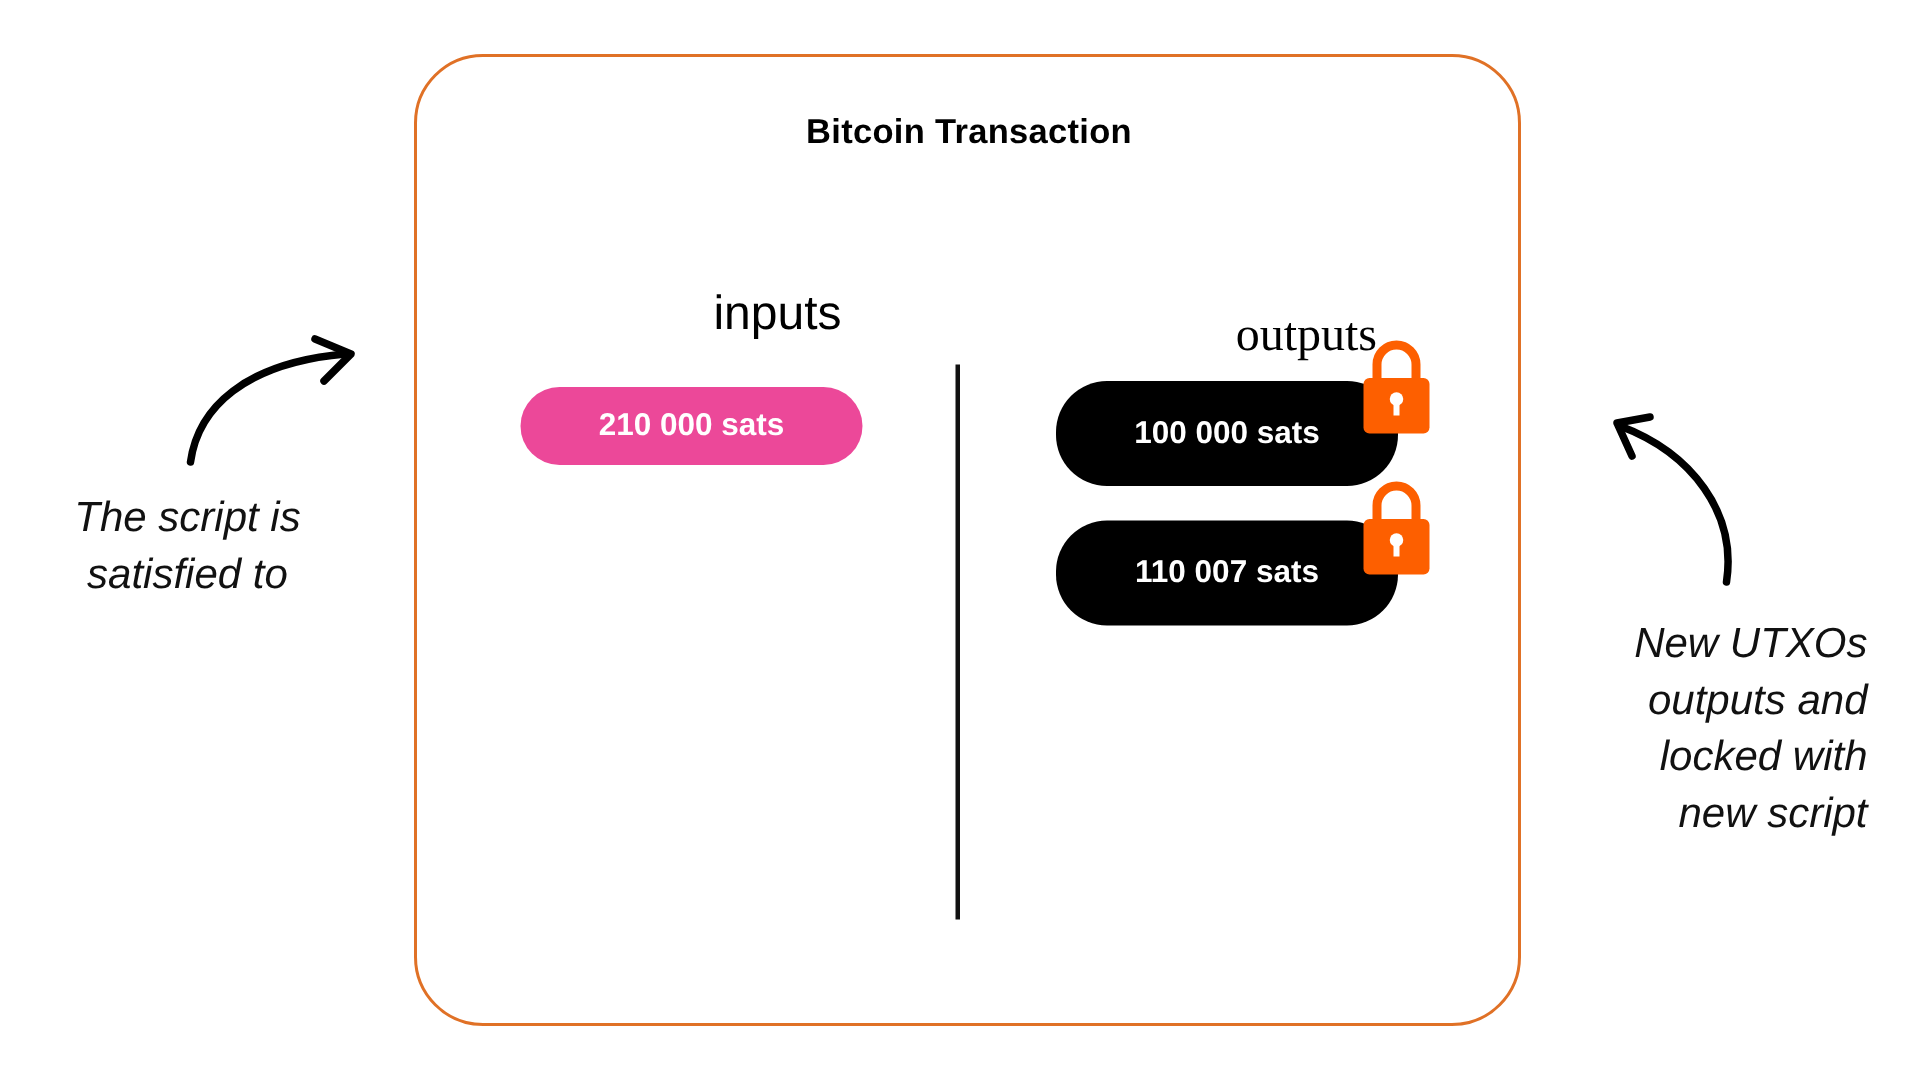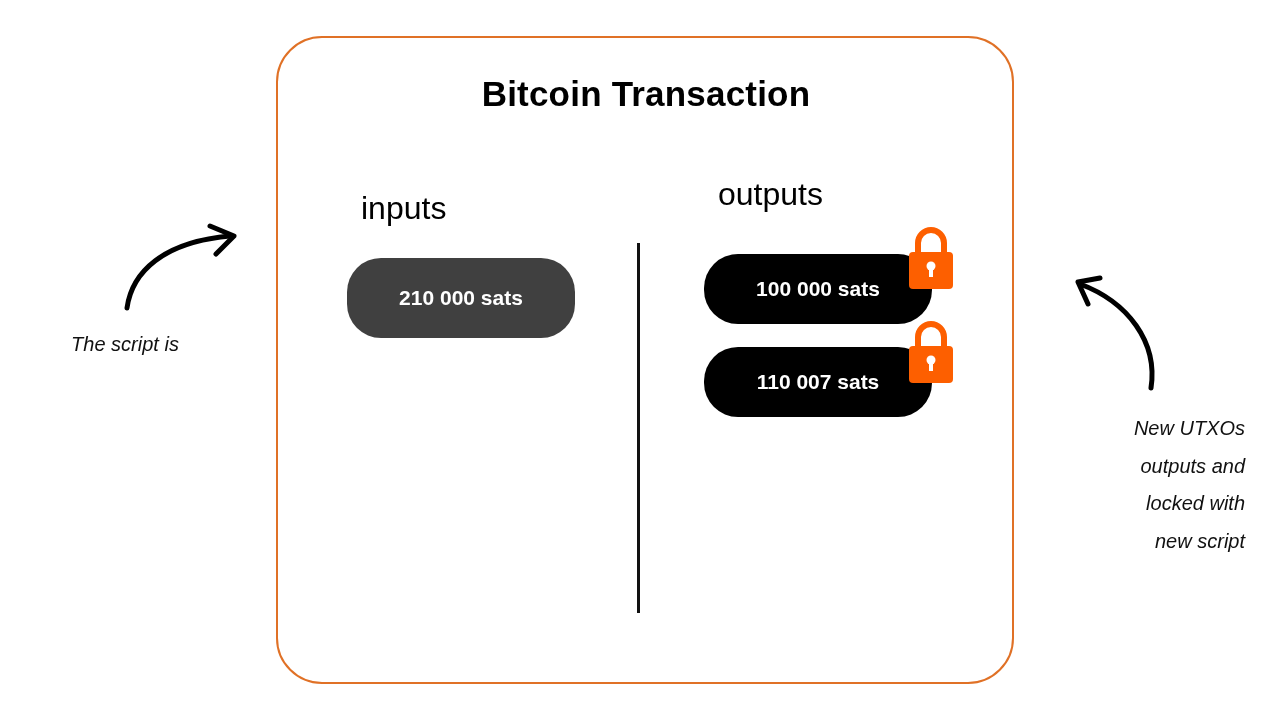--- a/index.html
+++ b/index.html
@@ -10,55 +10,55 @@
     color: #000;
   }
   .tx-box {
     position: absolute; left: 276px; top: 36px;
     width: 738px; height: 648px;
     border: 2px solid #e07126; border-radius: 46px;
     box-sizing: border-box;
   }
   .title {
     position: absolute; left: 276px; top: 74px; width: 740px;
-    text-align: center; font-weight: bold; font-size: 35px;
+    text-align: center; font-weight: bold; font-size: 23px;
     letter-spacing: 0.2px;
   }
   .col-label {
-    position: absolute; font-size: 32px; text-align: left; font-weight: normal;
+    position: absolute; font-size: 32px; text-align: right; font-weight: normal;
   }
   .divider {
     position: absolute; left: 637px; top: 243px; width: 3px; height: 370px;
     background: #111;
   }
   .pill {
     position: absolute; border-radius: 30px; color: #fff;
     font-weight: bold; font-size: 21px; display: flex;
     align-items: center; justify-content: center; box-sizing: border-box;
   }
-  .pill.input { background: #404040; left: 347px; top: 258px; width: 228px; height: 80px; border-radius: 34px; }
+  .pill.input { background: #ec4899; left: 347px; top: 258px; width: 228px; height: 52px; border-radius: 34px; }
   .pill.output { background: #000; left: 704px; width: 228px; height: 70px; border-radius: 34px; padding-right: 0; }
   .lock {
     position: absolute; width: 48px; height: 66px;
   }
   .annot {
-    position: absolute; font-style: italic; font-size: 20px; line-height: 37.5px;
+    position: absolute; font-style: italic; font-size: 28px; line-height: 37.5px;
     text-align: center; color: #111;
   }
   .arrow { position: absolute; }
 </style>
 </head>
 <body>
 
 <div class="tx-box"></div>
 
 <div class="title">Bitcoin Transaction</div>
 
 <div class="col-label" style="left:361px; top:190px; width:200px;">inputs</div>
-<div class="col-label" style="left:718px; top:176px; width:200px;">outputs</div>
+<div class="col-label" style="left:718px; top:204px; width:200px;font-family:Liberation Serif, serif;">outputs</div>
 
 <div class="divider"></div>
 
 <div class="pill input">
   <span>210 000 sats</span>
 </div>
 
 <div class="pill output" style="top:254px;">
   <span>100 000 sats</span>
 </div>
@@ -79,20 +79,21 @@
   <rect x="22" y="43" width="4" height="10" fill="#fff"></rect>
 </svg>
 
 <svg class="arrow" style="left:118px; top:222px;" width="125" height="92" viewBox="0 0 125 92">
   <path d="M9 86 C 14 50, 45 20, 112 14" fill="none" stroke="#000" stroke-width="5" stroke-linecap="round"></path>
   <path d="M92 4 L116 14 L98 32" fill="none" stroke="#000" stroke-width="5" stroke-linecap="round" stroke-linejoin="round"></path>
 </svg>
 
 <div class="annot" style="left:20px; top:326px; width:210px;">
   <div>The script is</div>
+  <div>satisfied to</div>
 </div>
 
 <svg class="arrow" style="left:1068px; top:272px;" width="95" height="122" viewBox="0 0 95 122">
   <path d="M83 116 C 90 70, 60 30, 12 12" fill="none" stroke="#000" stroke-width="5" stroke-linecap="round"></path>
   <path d="M32 6 L10 10 L20 32" fill="none" stroke="#000" stroke-width="5" stroke-linecap="round" stroke-linejoin="round"></path>
 </svg>
 
 <div class="annot" style="left:1040px; top:410px; width:205px;text-align:right;">
   <div>New UTXOs</div>
   <div>outputs and</div>

